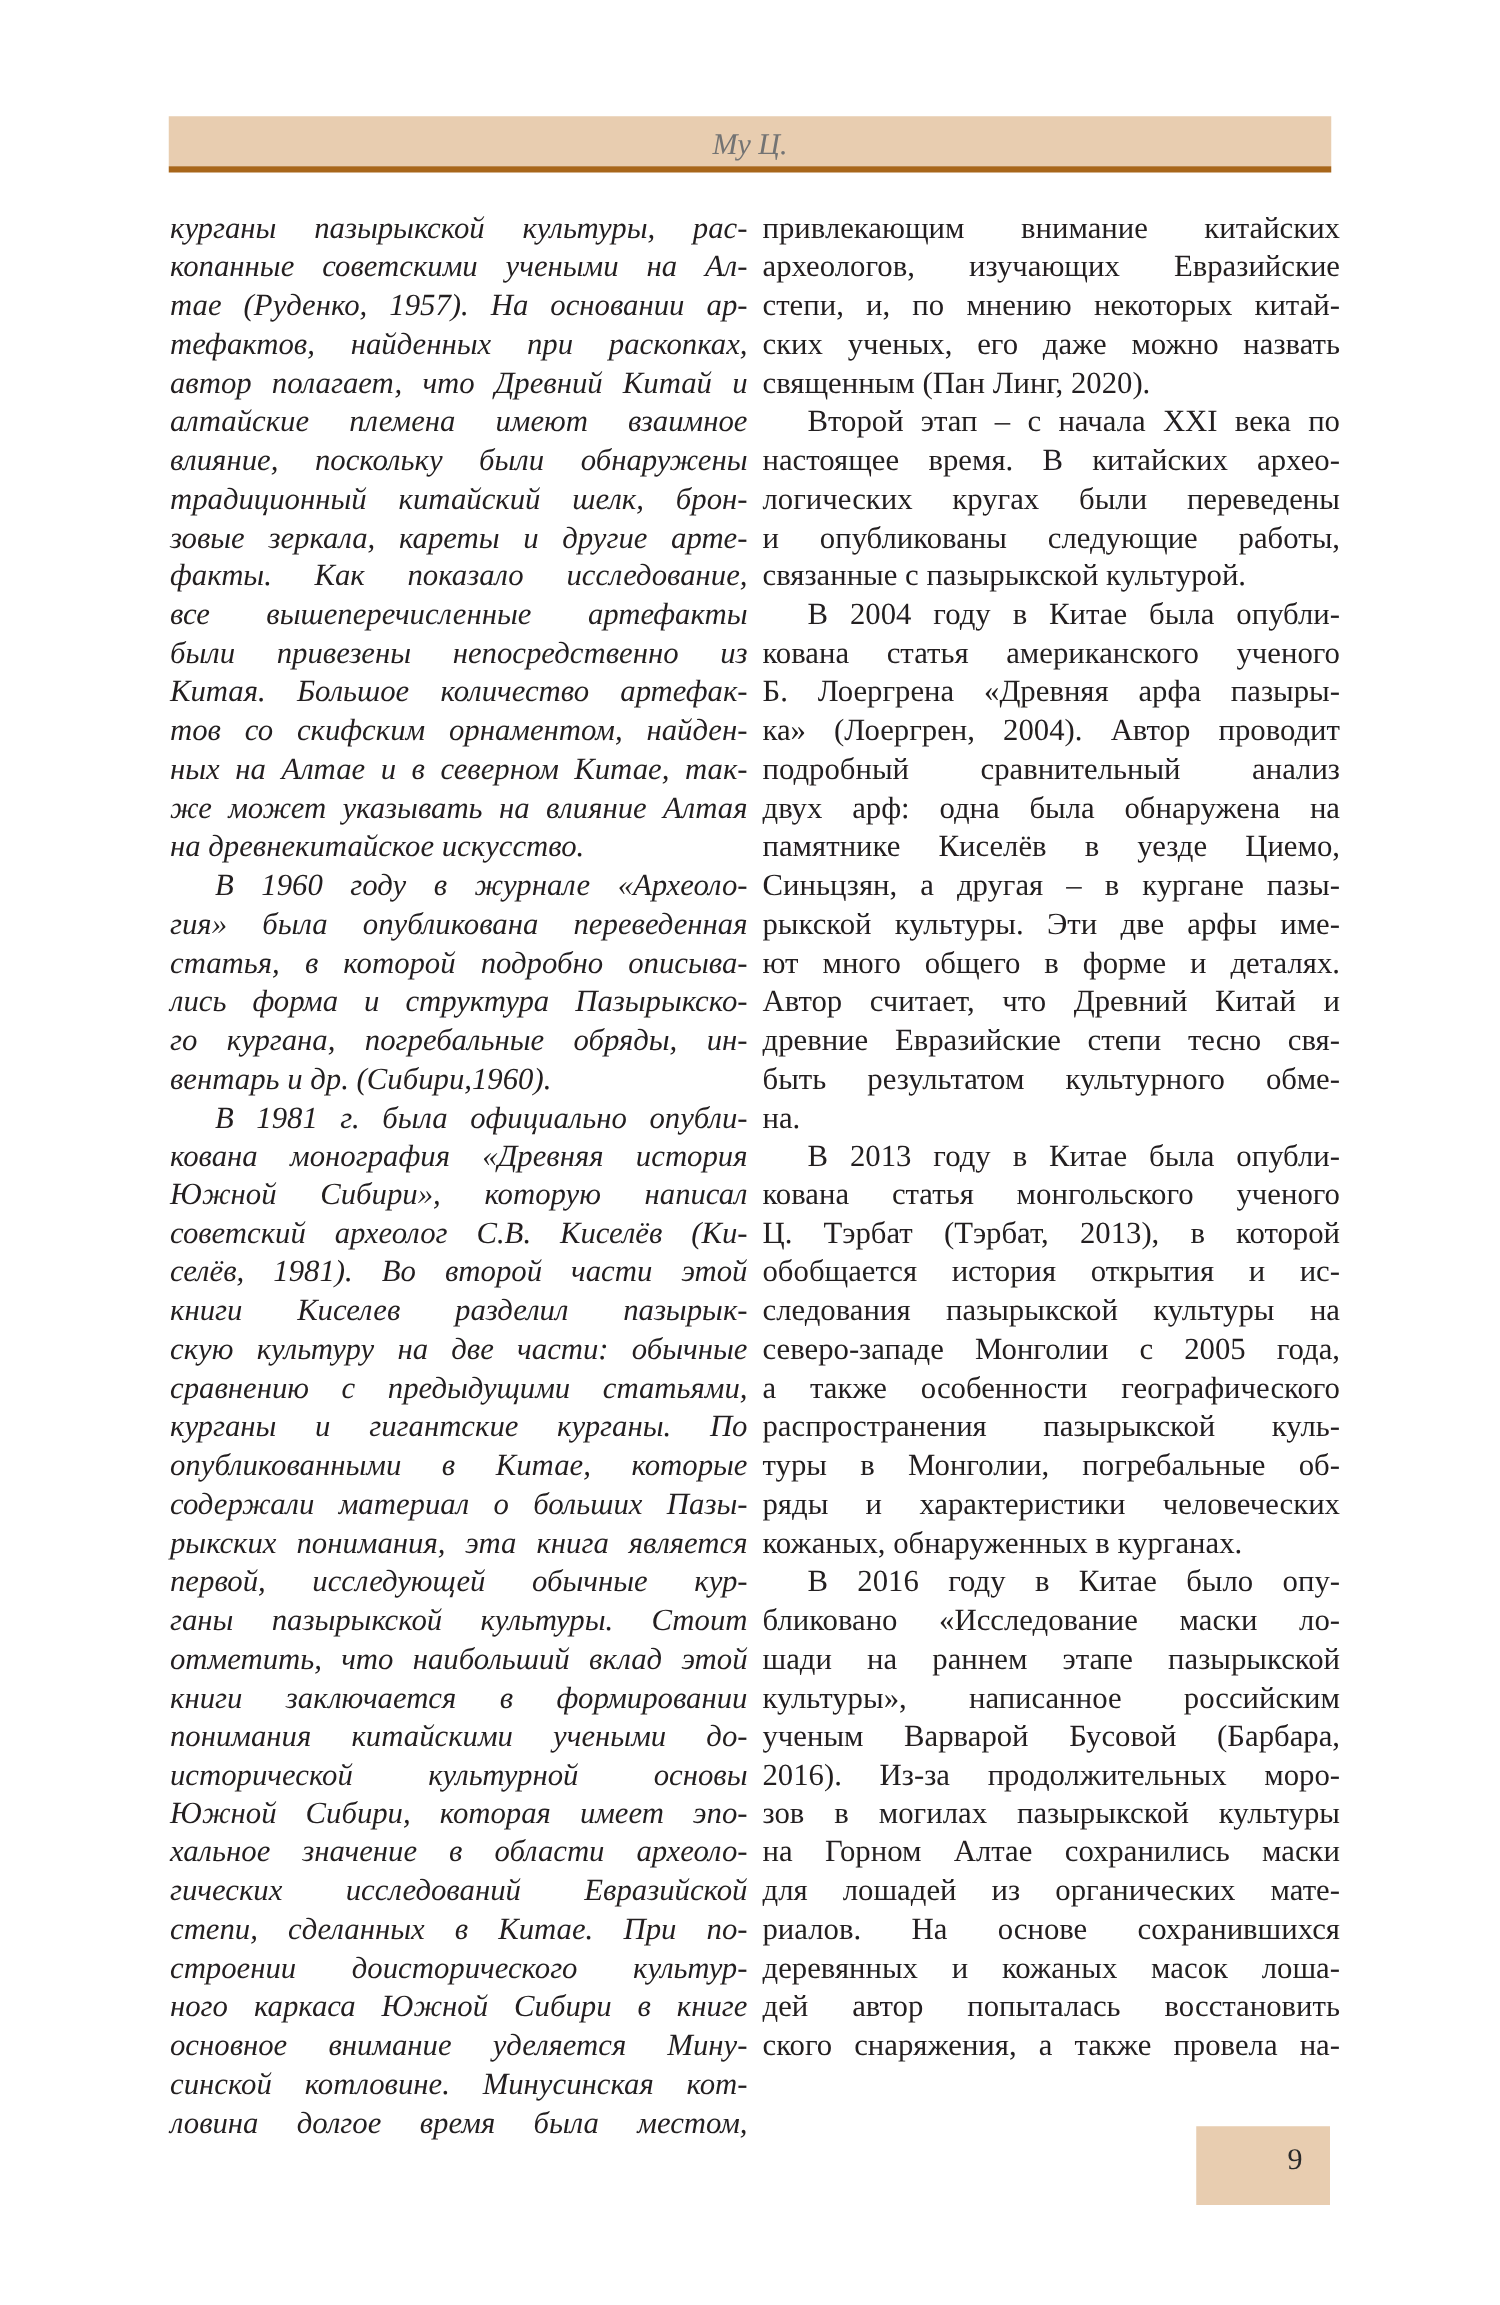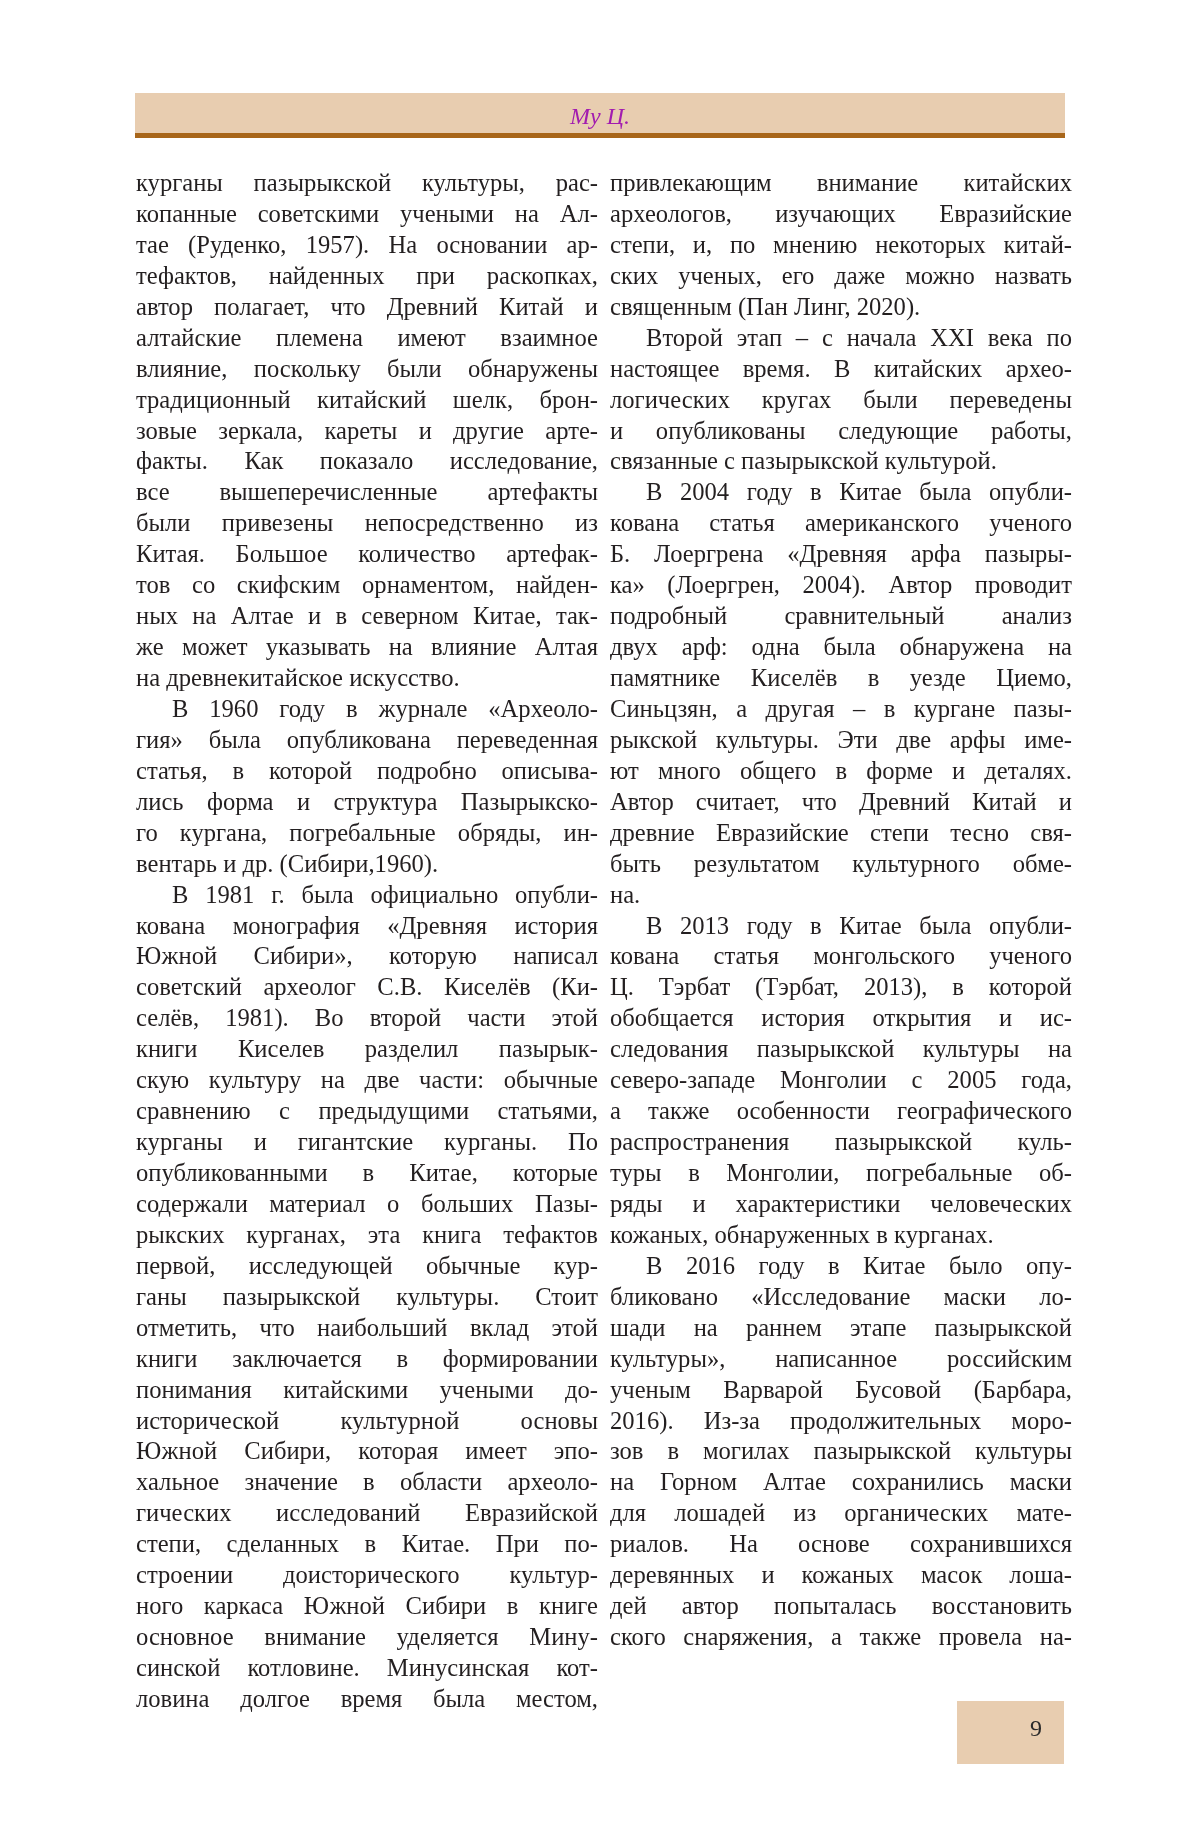--- a/index.html
+++ b/index.html
@@ -3,23 +3,23 @@
 <meta charset="utf-8">
 <style>
   html, body { margin: 0; padding: 0; background: #ffffff; }
   body { width: 1200px; height: 1844px; position: relative; overflow: hidden;
          font-family: "Liberation Serif", "DejaVu Serif", serif; color: #231f20; }
   .header-band { position: absolute; left: 135px; top: 93px; width: 930px; height: 40px;
                  background: #e8cdb0; }
   .header-rule { position: absolute; left: 135px; top: 133px; width: 930px; height: 5px;
                  background: #a8661a; }
   .header-title { position: absolute; left: 135px; top: 99px; width: 930px; text-align: center;
-                  font-style: italic; font-size: 24px; line-height: 34px; color: #a21caf; }
+                  font-style: italic; font-size: 24px; line-height: 34px; color: #737373; }
   .column { position: absolute; top: 168px; width: 462px; font-size: 24.6px; line-height: 30.95px; }
-  .col-left { left: 136px; }
+  .col-left { left: 136px; font-style: italic; }
   .col-right { left: 610px; }
   .line { display: block; white-space: nowrap; text-align: justify; text-align-last: justify;
           height: 30.95px; overflow: visible; }
   .line.last { text-align-last: left; }
   .line.indent { padding-left: 36px; }
   .page-box { position: absolute; left: 957px; top: 1701px; width: 107px; height: 63px;
               background: #e8cdb0; }
   .page-num { position: absolute; right: 22px; top: 14px; font-size: 24px; color: #2a2a2a; }
 </style>
 </head>
@@ -57,21 +57,21 @@
     <span class="line">кована монография «Древняя история</span>
     <span class="line">Южной Сибири», которую написал</span>
     <span class="line">советский археолог С.В. Киселёв (Ки-</span>
     <span class="line">селёв, 1981). Во второй части этой</span>
     <span class="line">книги Киселев разделил пазырык-</span>
     <span class="line">скую культуру на две части: обычные</span>
     <span class="line">сравнению с предыдущими статьями,</span>
     <span class="line">курганы и гигантские курганы. По</span>
     <span class="line">опубликованными в Китае, которые</span>
     <span class="line">содержали материал о больших Пазы-</span>
-    <span class="line">рыкских курганах, эта книга тефактов</span>
+    <span class="line">рыкских понимания, эта книга является</span>
     <span class="line">первой, исследующей обычные кур-</span>
     <span class="line">ганы пазырыкской культуры. Стоит</span>
     <span class="line">отметить, что наибольший вклад этой</span>
     <span class="line">книги заключается в формировании</span>
     <span class="line">понимания китайскими учеными до-</span>
     <span class="line">исторической культурной основы</span>
     <span class="line">Южной Сибири, которая имеет эпо-</span>
     <span class="line">хальное значение в области археоло-</span>
     <span class="line">гических исследований Евразийской</span>
     <span class="line">степи, сделанных в Китае. При по-</span>

